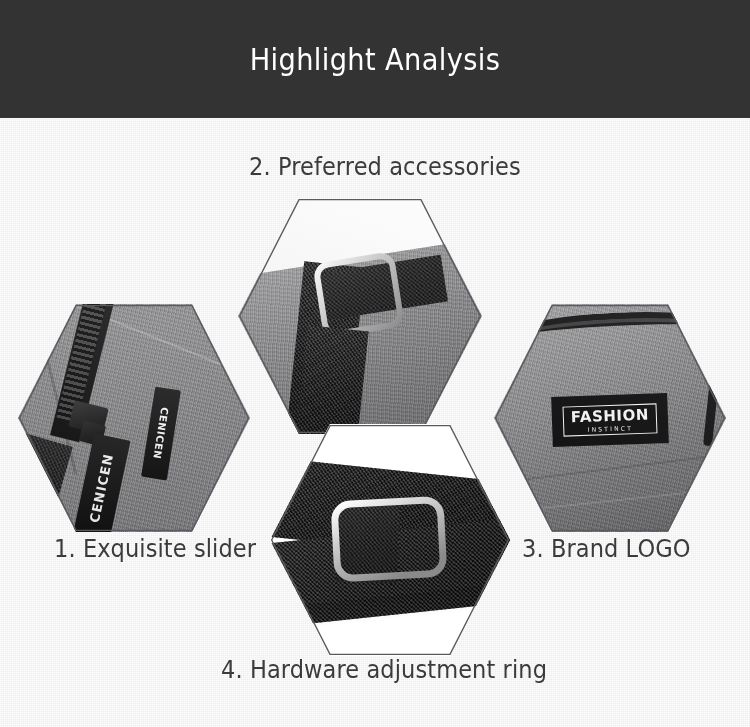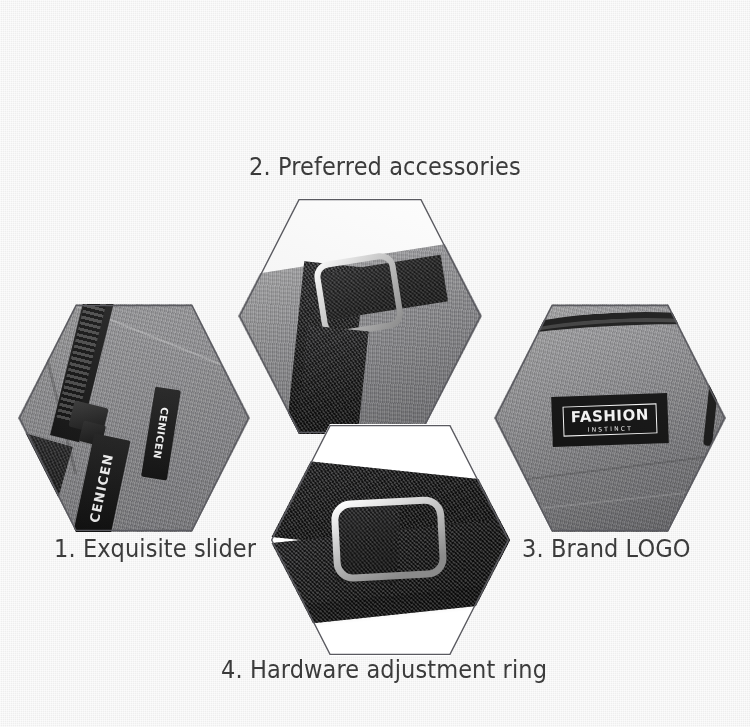--- a/index.html
+++ b/index.html
@@ -120,20 +120,23 @@
 
   .patch-text {
     font-family: "DejaVu Sans", sans-serif;
   }
 </style>
 </head>
 <body>
 
 <div id="page">
 
+  <div id="header-bar">
+    <div id="header-title">Highlight Analysis</div>
+  </div>
 
   <div class="hex" id="hex-top">
     <div class="hex-clip">
       <div class="photo">
 
         <div style="position:absolute;inset:0;background:#fdfdfd;"></div>
 
         <div class="fabric" style="position:absolute;left:-18%;top:26%;width:136%;height:96%;
              transform:rotate(-9deg);"></div>
 

